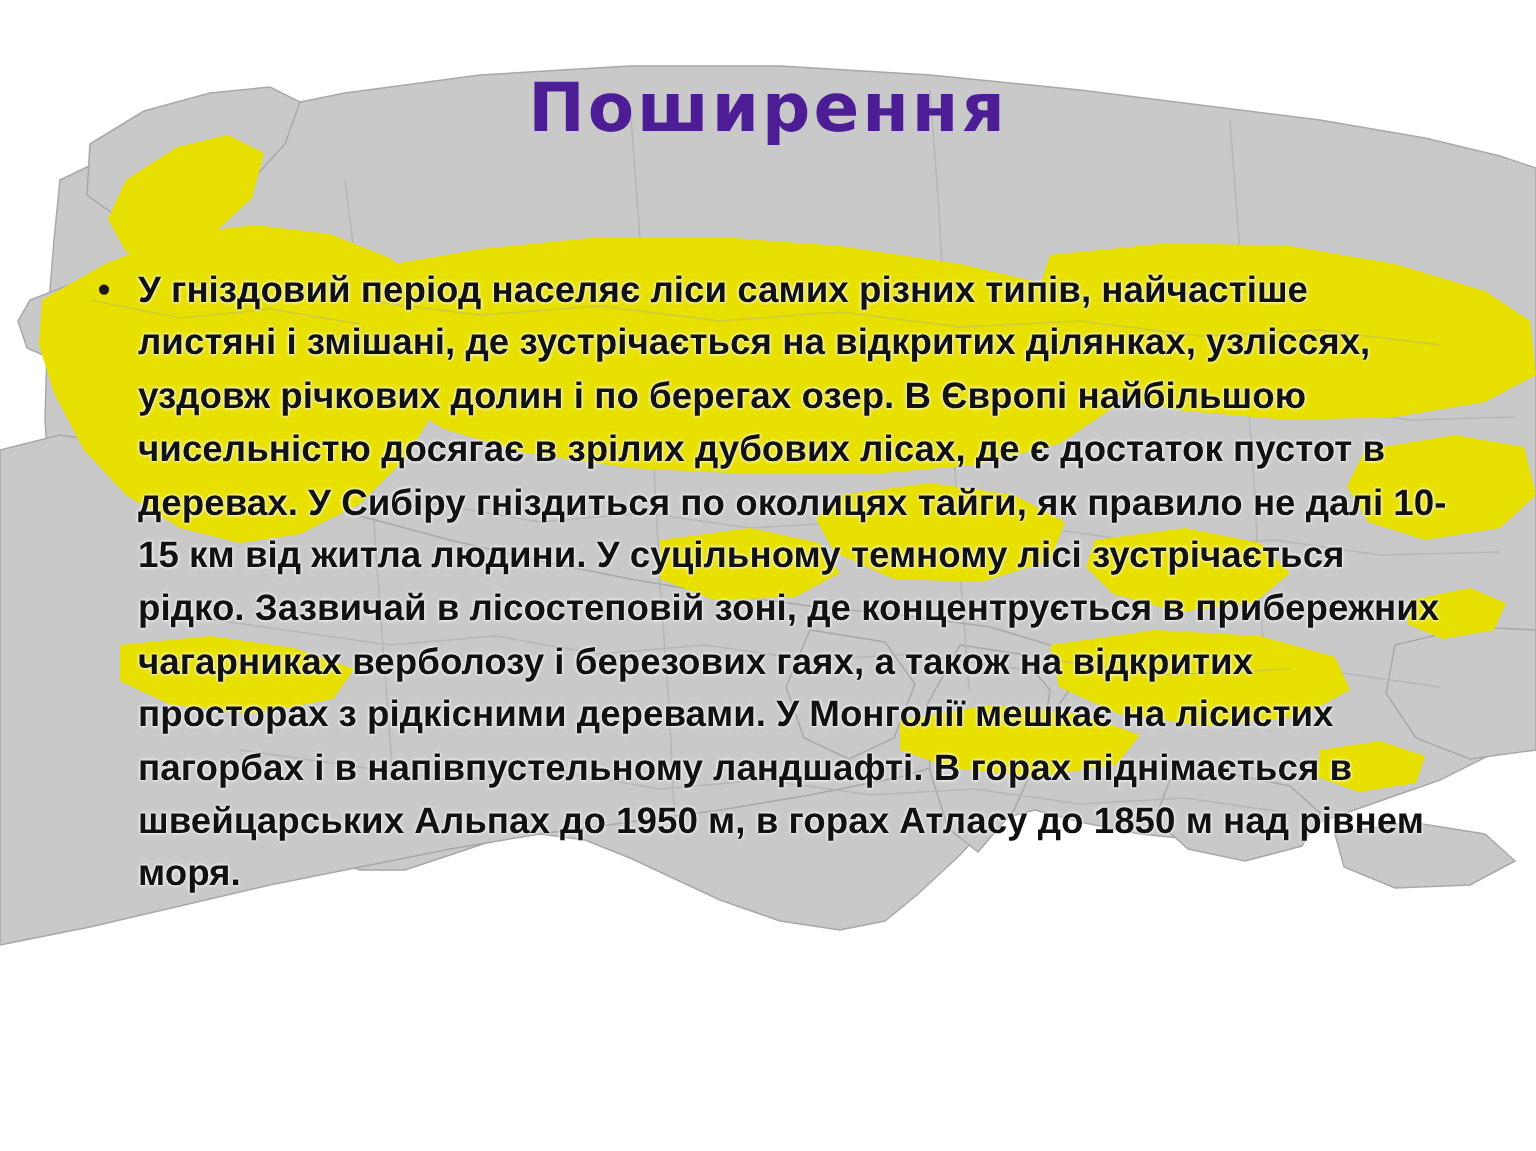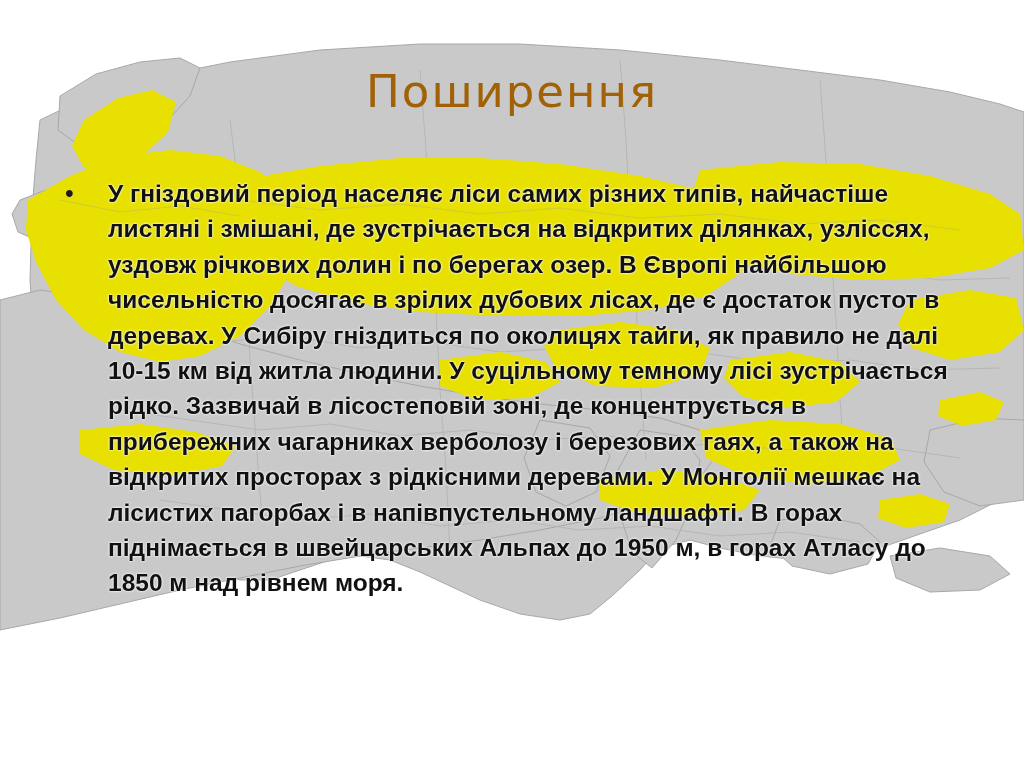--- a/index.html
+++ b/index.html
@@ -33,29 +33,29 @@
   .map-layer svg {
     display: block;
     width: 1024px;
     height: 767px;
   }
 
   
   .title {
     position: absolute;
     left: 0;
-    top: 66px;
+    top: 46px;
     width: 1024px;
     text-align: center;
     z-index: 3;
     font-size: 45px;
     line-height: 52px;
     letter-spacing: 2px;
-    color: #a16207;
-    font-weight: 400;
+    color: #4c1d95;
+    font-weight: 700;
     font-family: "DejaVu Sans", sans-serif;
   }
 
   
   .body-block {
     position: absolute;
     left: 60px;
     top: 176px;
     width: 908px;
     z-index: 3;
@@ -78,21 +78,20 @@
     flex: 1 1 auto;
     font-size: 24.5px;
     line-height: 35.4px;
     color: #111111;
     font-weight: 700;
     text-align: left;
     letter-spacing: 0px;
     text-shadow:
       0 0 2px #ffffff,
       0 0 3px rgba(255,255,255,0.85);
-    margin-left: 16px;
   }
 </style>
 </head>
 <body>
 
 <div class="slide">
 
   <div class="map-layer">
     <svg viewBox="0 0 1024 767" preserveAspectRatio="none" aria-hidden="true">
 

